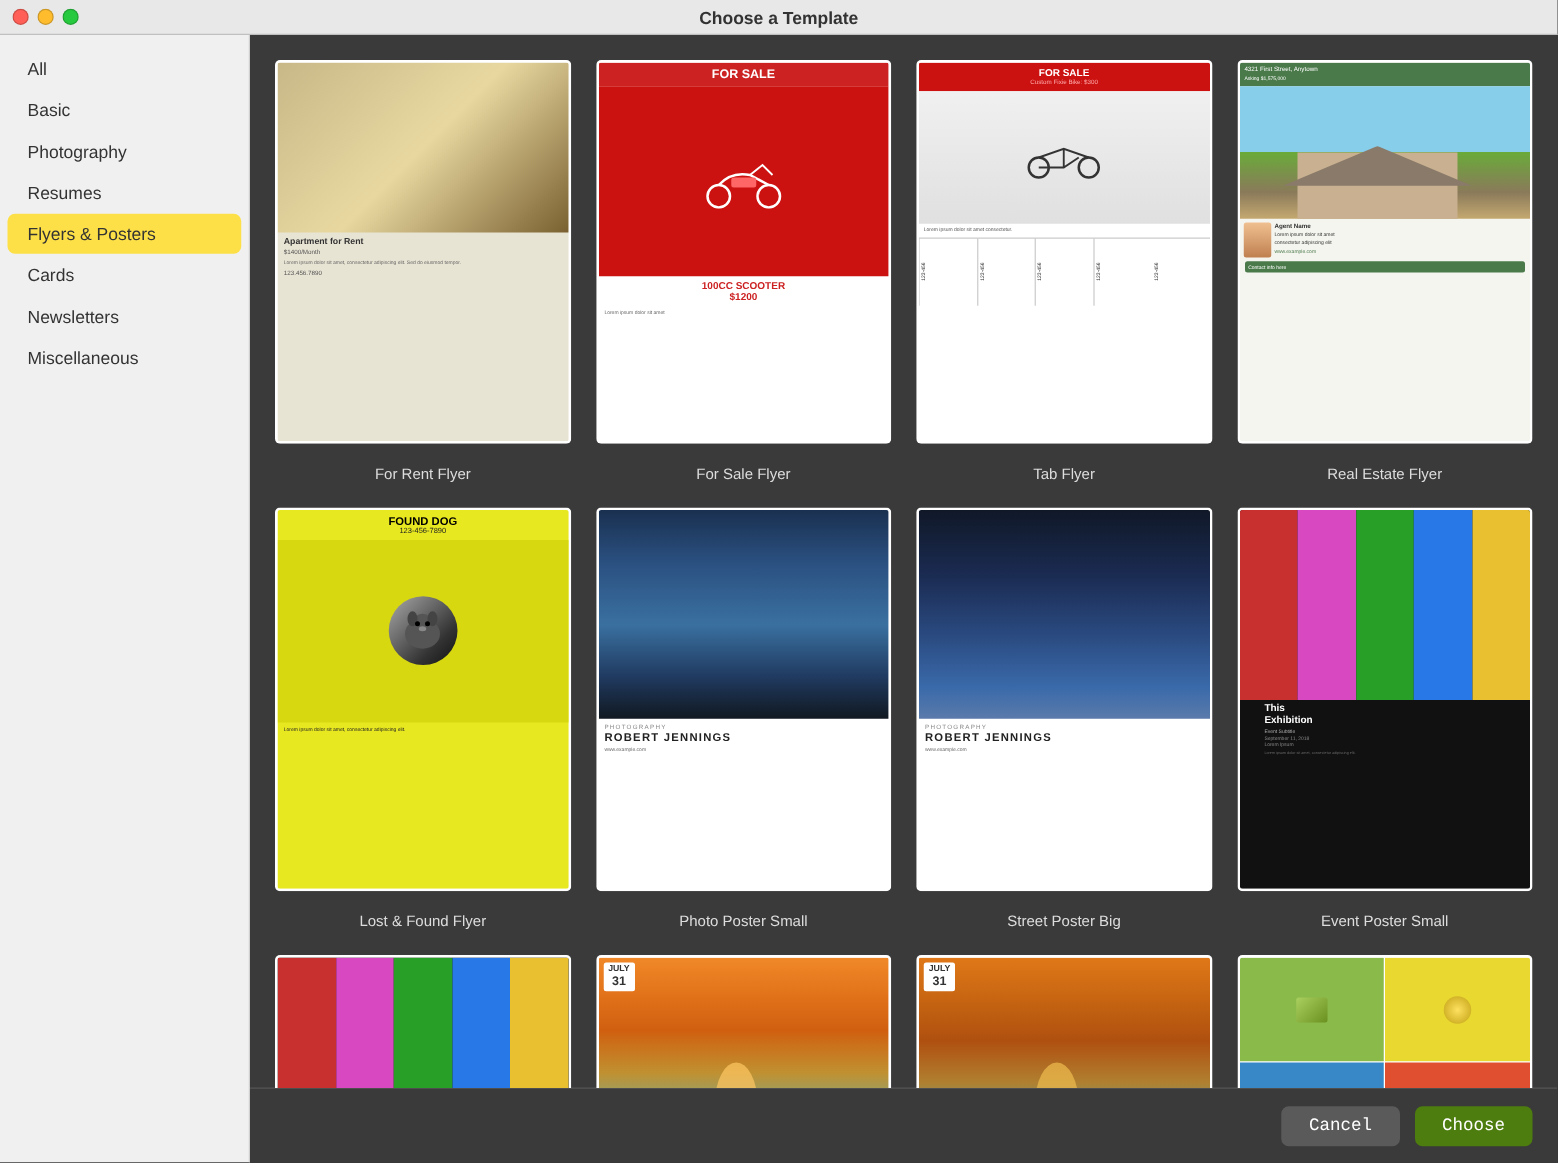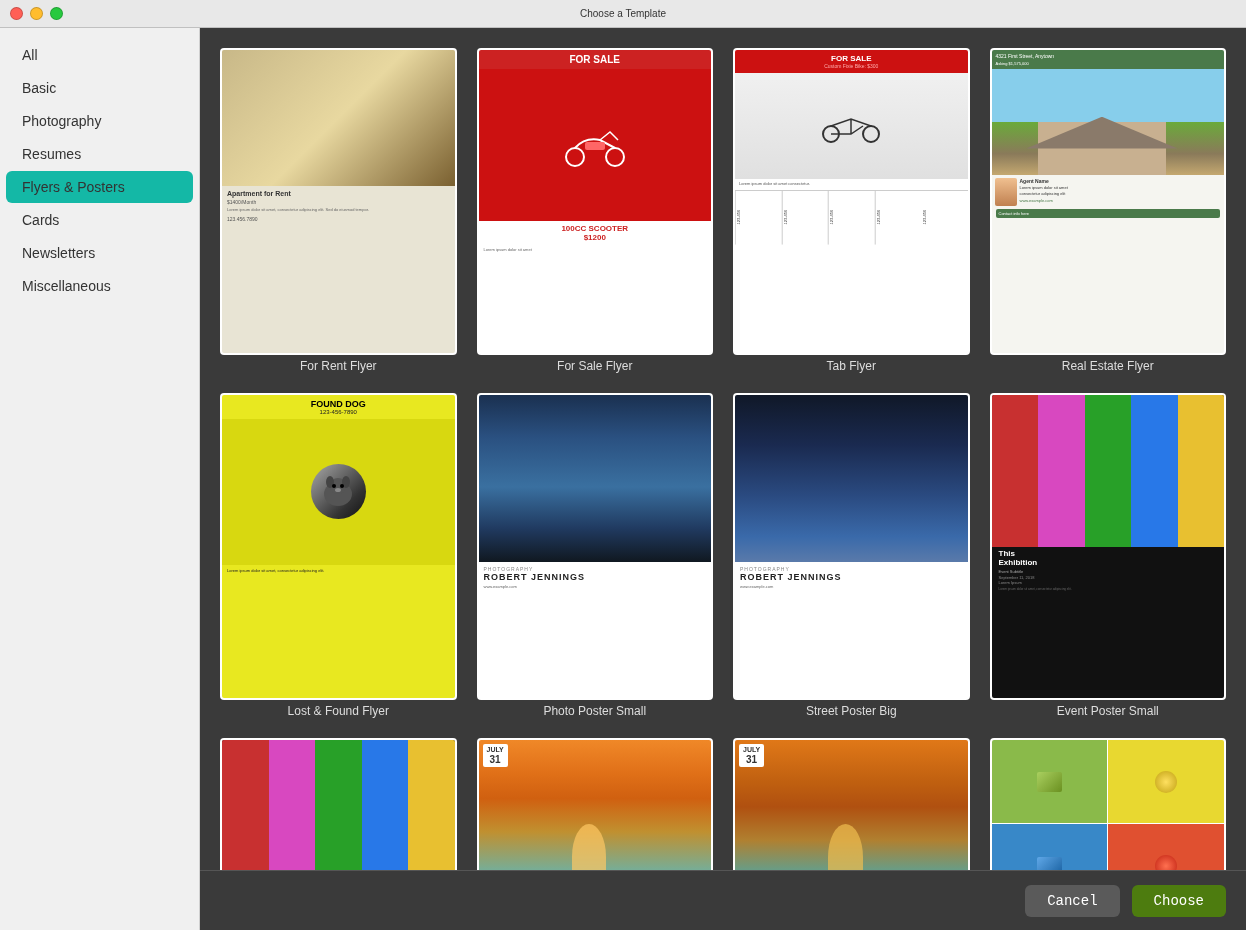--- a/index.html
+++ b/index.html
@@ -33,23 +33,23 @@
     .tb-btn {
       width: 13px;
       height: 13px;
       border-radius: 50%;
       border: 1px solid rgba(0,0,0,0.2);
     }
     .tb-close { background: #ff5f56; }
     .tb-min { background: #ffbd2e; }
     .tb-max { background: #27c93f; }
     .title-bar-title {
-      font-size: 10px;
+      font-size: 14px;
       color: #333;
-      font-weight: 400;
+      font-weight: 700;
     }
 
     
     .main-layout {
       display: flex;
       flex: 1;
       overflow: hidden;
     }
 
     
@@ -62,21 +62,21 @@
     }
     .sidebar-item {
       padding: 8px 16px;
       font-size: 14px;
       color: #333;
       cursor: pointer;
       border-radius: 6px;
       margin: 1px 6px;
     }
     .sidebar-item.active {
-      background: #14b8a6;
+      background: #fde047;
       font-weight: 500;
     }
 
     
     .content-area {
       flex: 1;
       background: #3a3a3a;
       display: flex;
       flex-direction: column;
       overflow: hidden;
@@ -112,21 +112,21 @@
     .template-thumb {
       width: 100%;
       aspect-ratio: 0.77;
       background: #fff;
       border-radius: 4px;
       overflow: hidden;
       border: 2px solid transparent;
       position: relative;
     }
     .template-label {
-      margin-top: 4px;
+      margin-top: 17px;
       font-size: 12px;
       color: #ddd;
       text-align: center;
     }
 
     
     .thumb-inner {
       width: 100%;
       height: 100%;
       position: relative;
@@ -414,21 +414,21 @@
       <div class="template-item">
         <div class="template-thumb">
           <div class="thumb-inner t-event-small">
             <div style="height:50%;display:flex;">
               <div style="flex:1;background:#c83030;"></div>
               <div style="flex:1;background:#d848c0;"></div>
               <div style="flex:1;background:#28a028;"></div>
               <div style="flex:1;background:#2878e8;"></div>
               <div style="flex:1;background:#e8c030;"></div>
             </div>
-            <div style="padding:3px 7px;">
+            <div style="padding:3px 20px;">
               <div style="font-size:8px;font-weight:bold;color:#fff;line-height:1.1;">This<br>Exhibition</div>
               <div style="font-size:4px;color:#aaa;margin-top:2px;">Event Subtitle</div>
               <div style="font-size:4px;color:#888;margin-top:1px;">September 11, 2018</div>
               <div style="font-size:4px;color:#888;">Lorem Ipsum</div>
               <div style="font-size:3px;color:#666;margin-top:2px;">Lorem ipsum dolor sit amet, consectetur adipiscing elit.</div>
             </div>
           </div>
         </div>
         <span class="template-label">Event Poster Small</span>
       </div>

